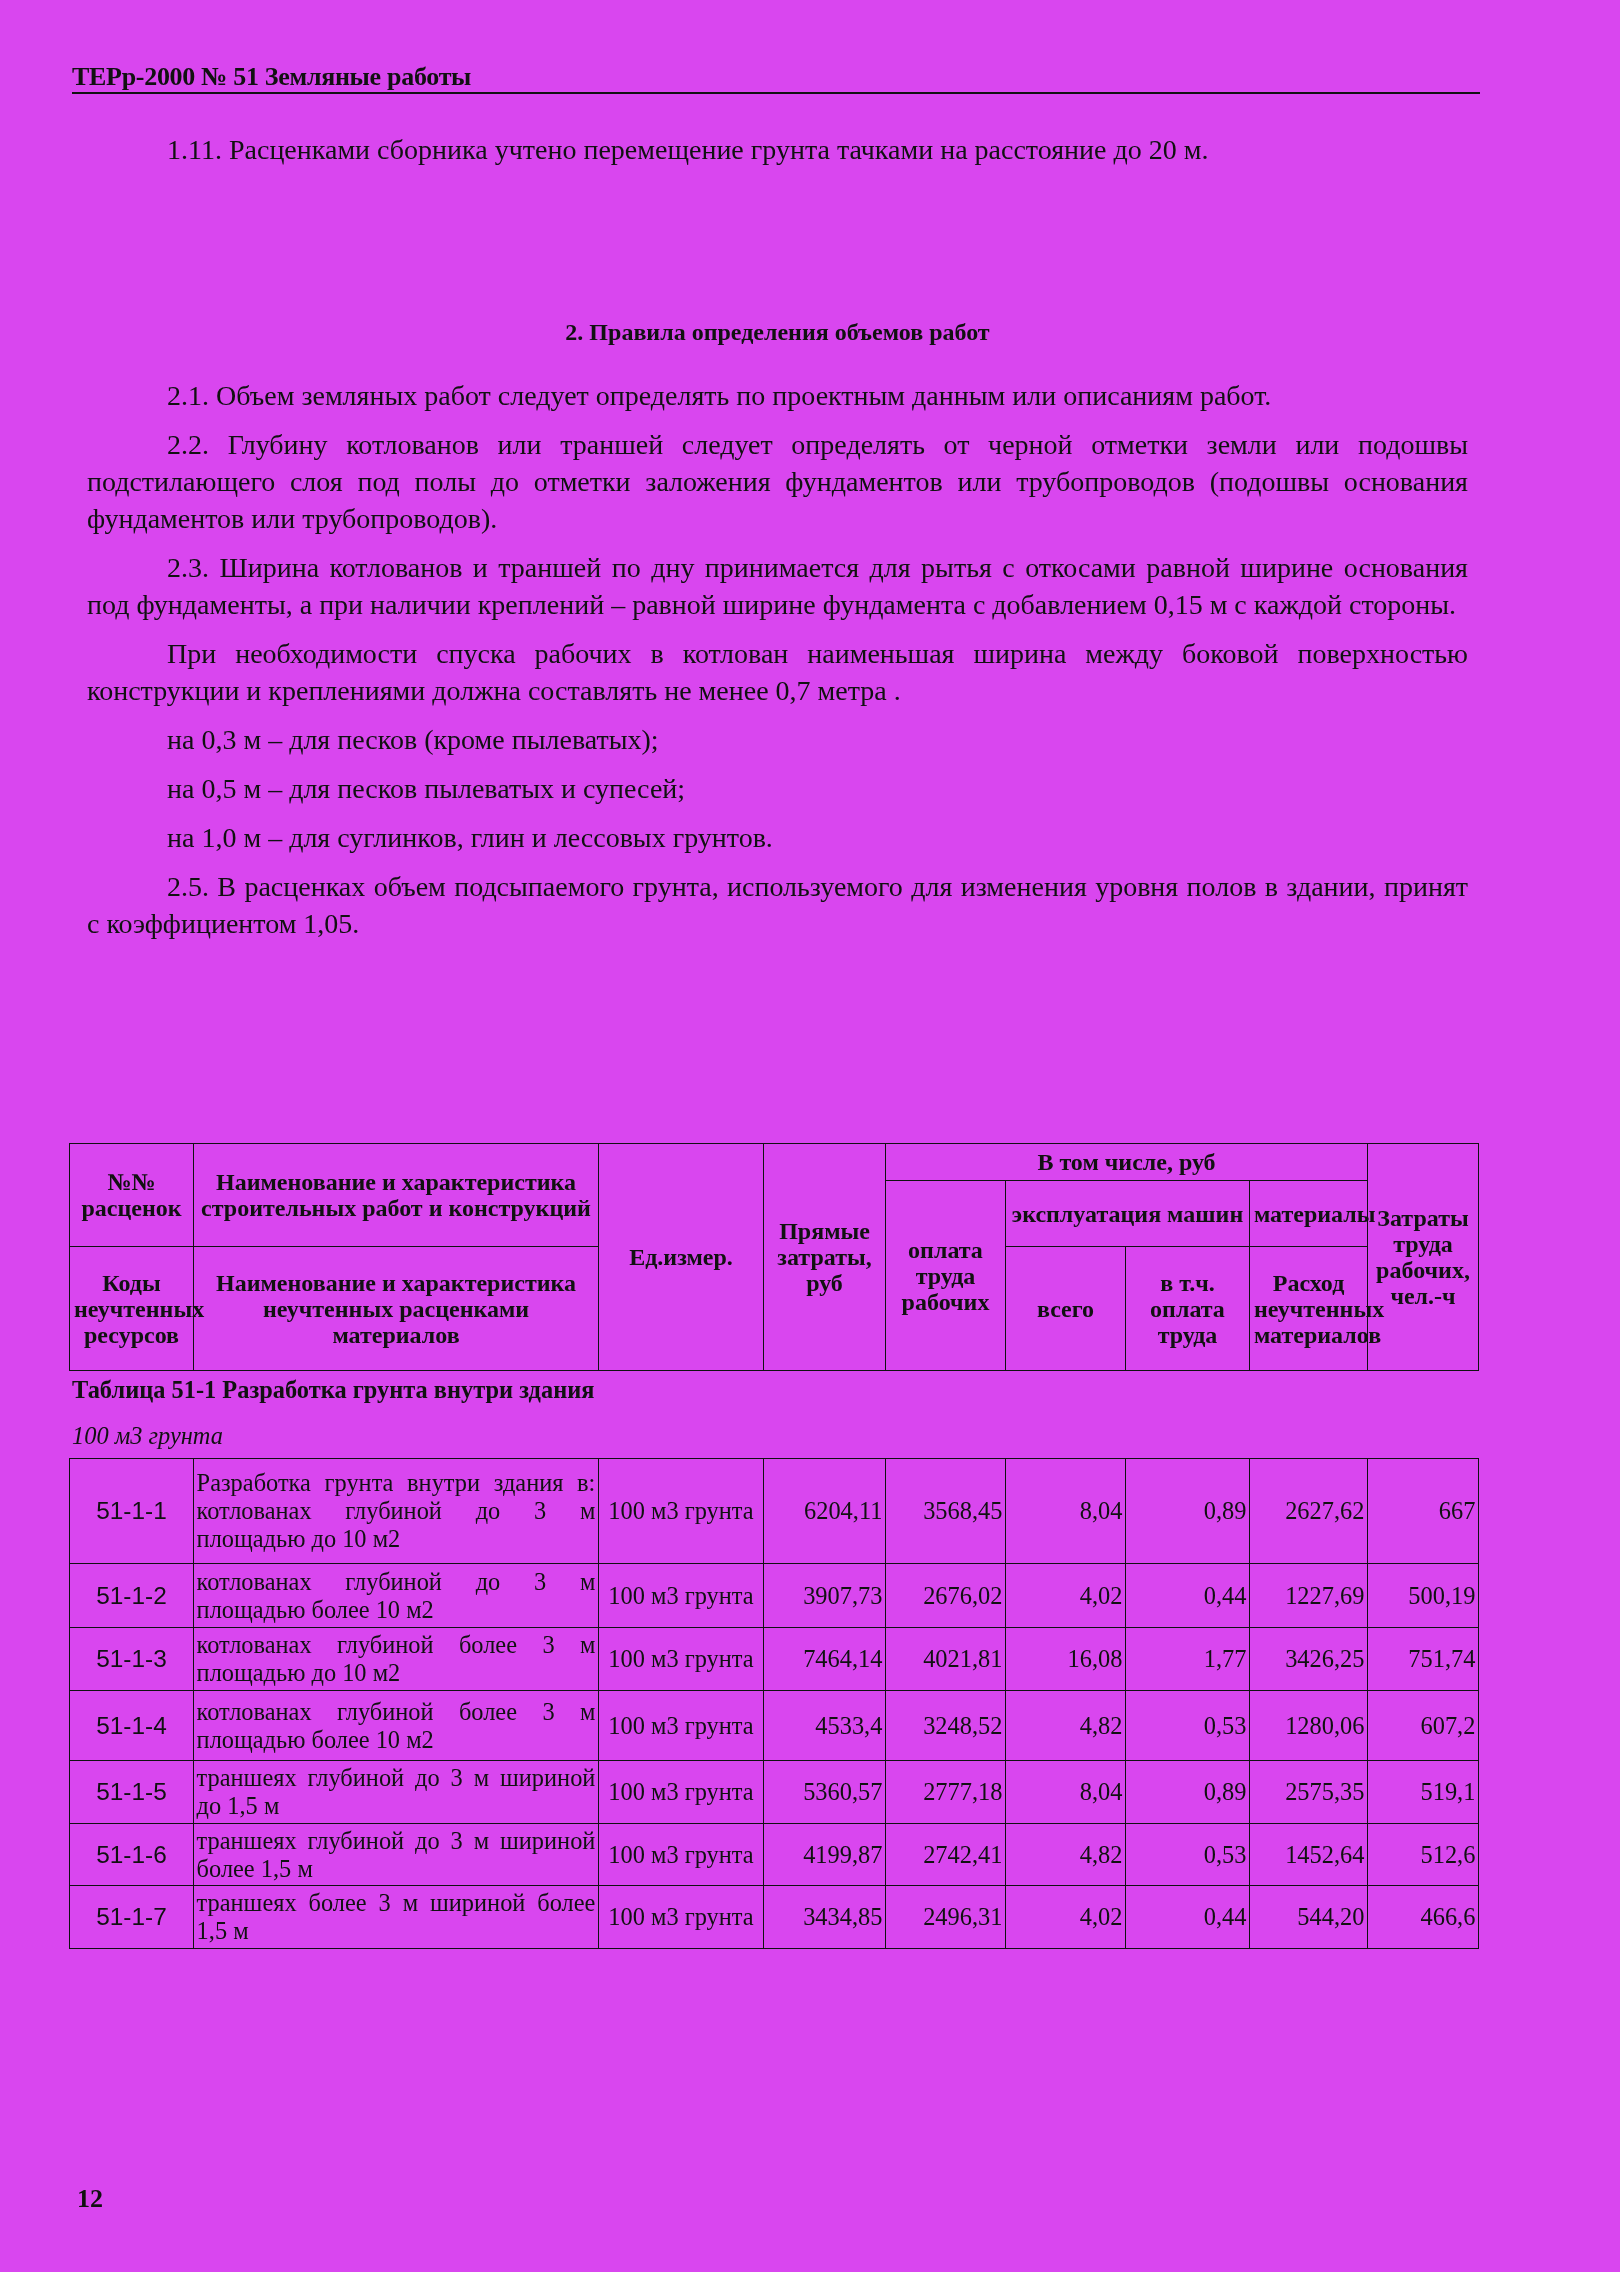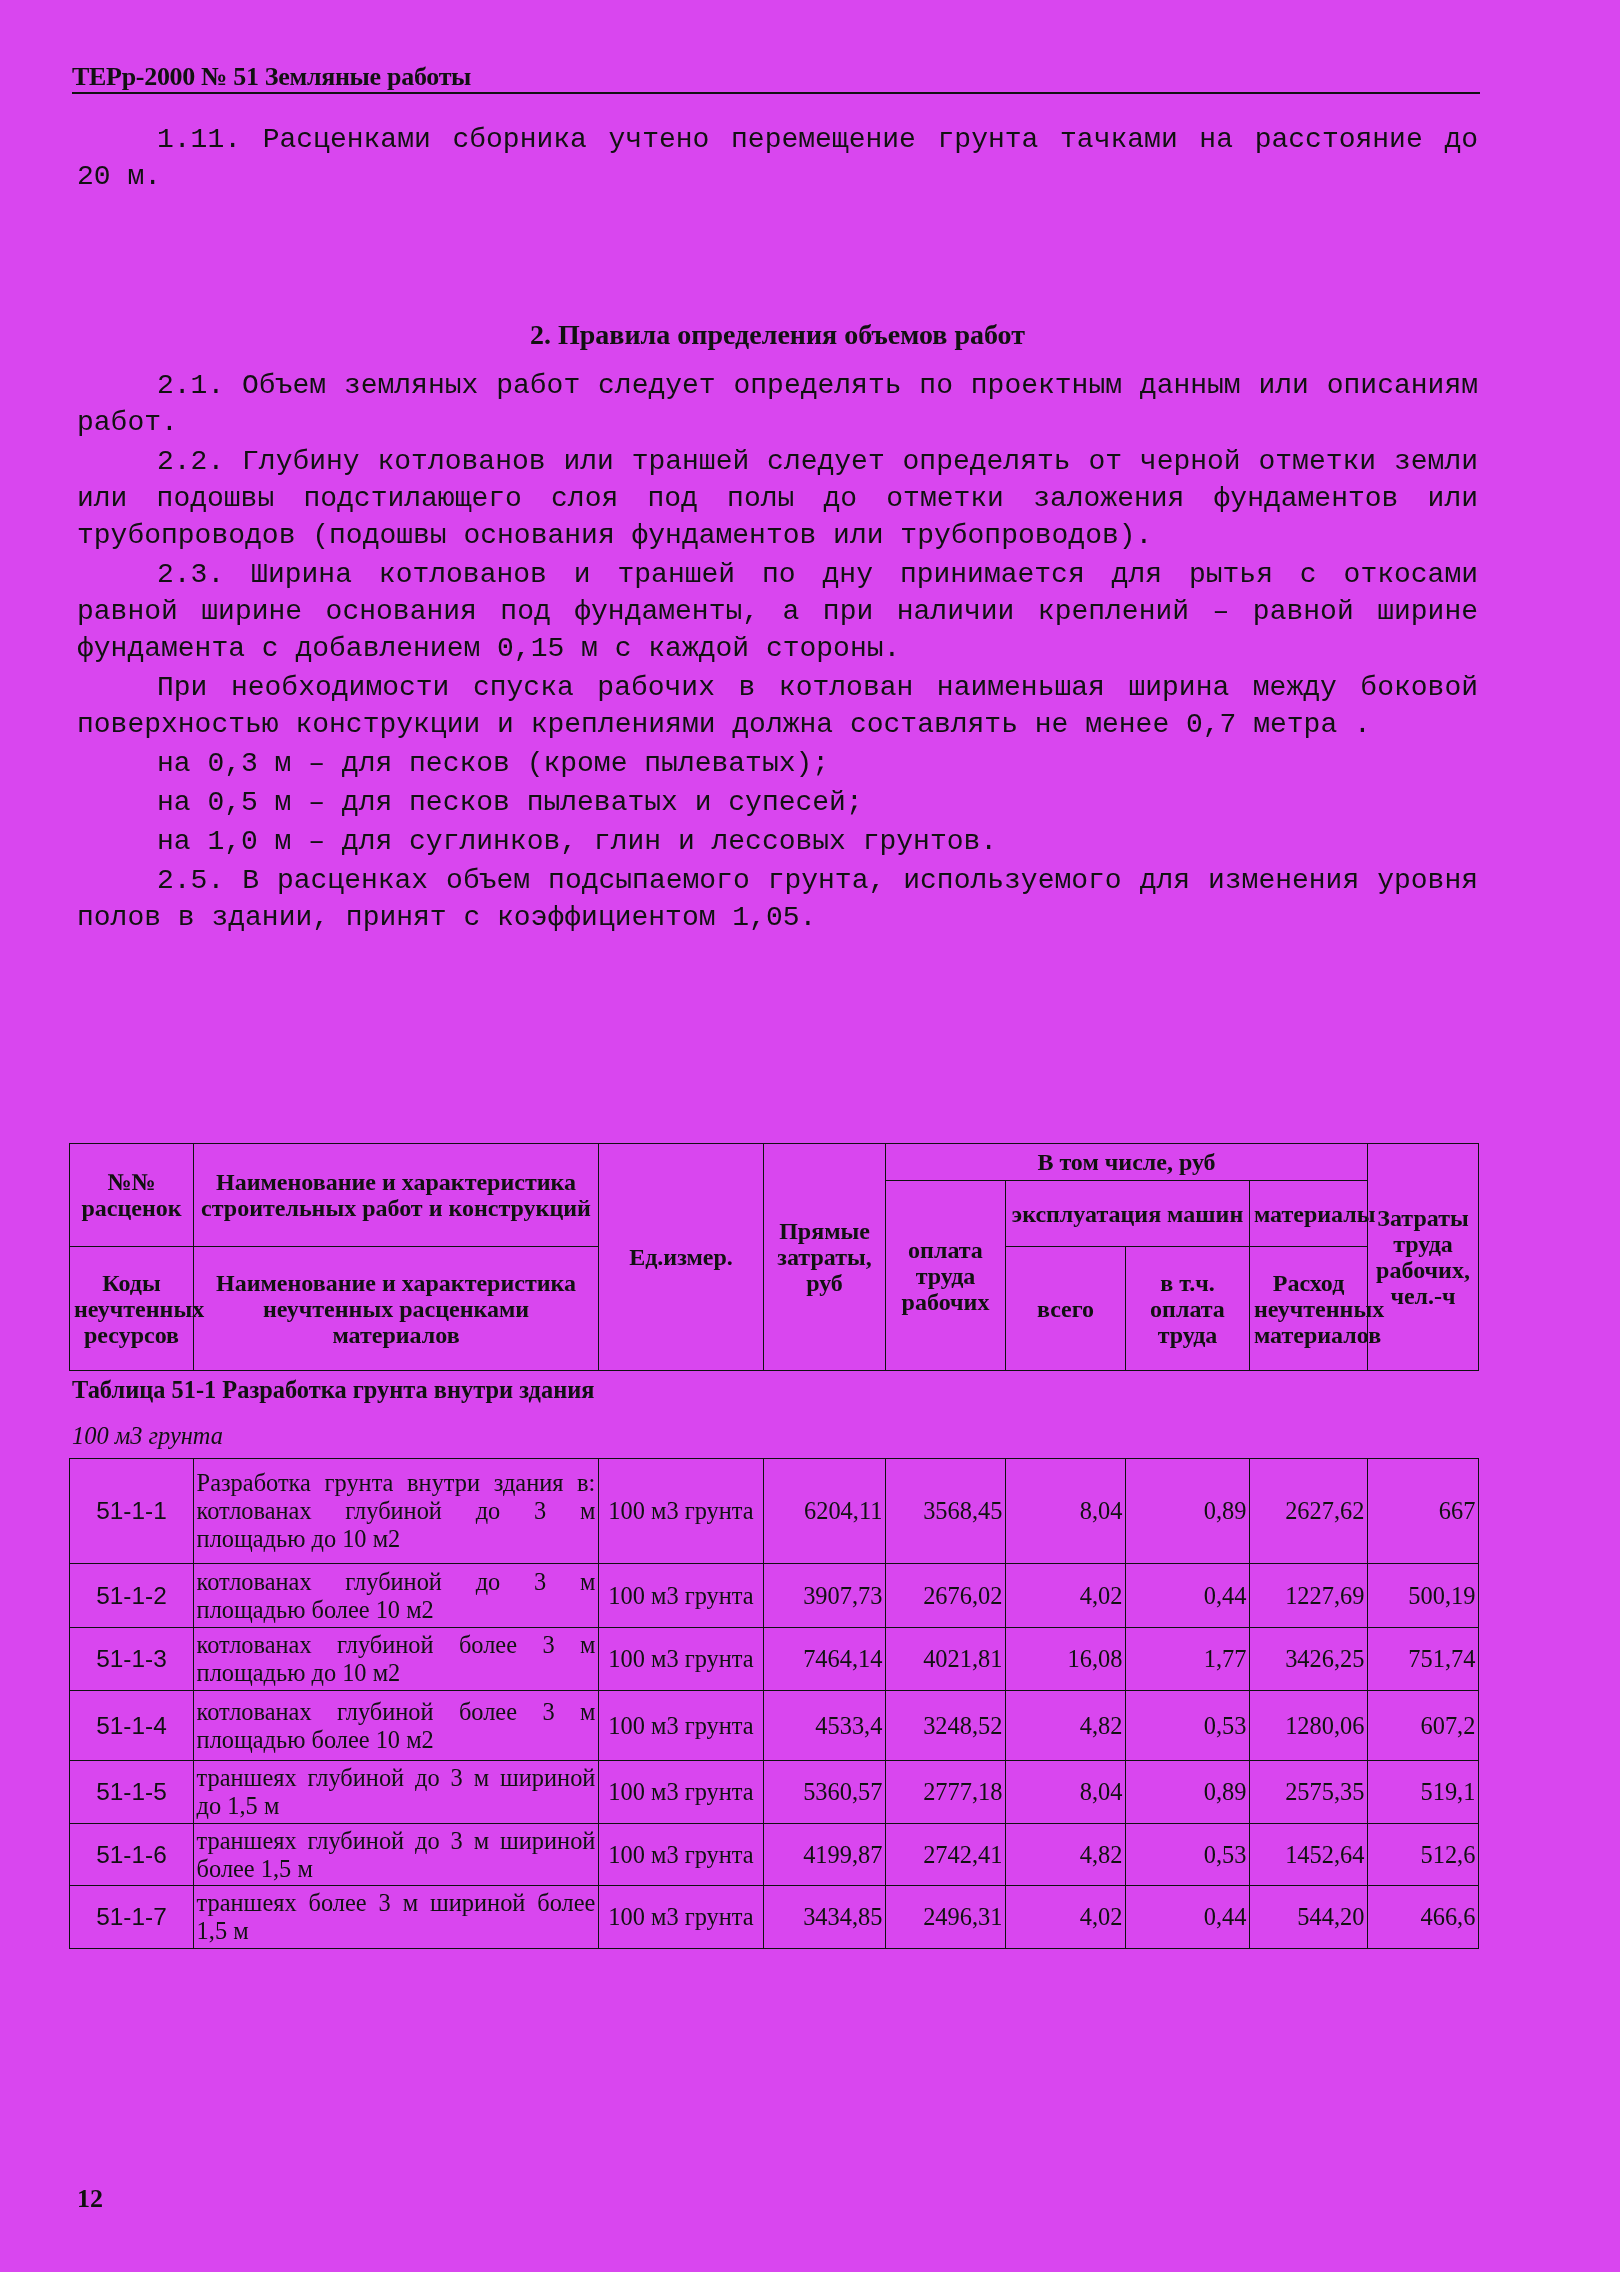--- a/index.html
+++ b/index.html
@@ -4,23 +4,23 @@
 <style>
   html, body { margin: 0; padding: 0; background: #ffffff; }
   body { width: 1621px; height: 2273px; position: relative; overflow: hidden;
          font-family: "Liberation Serif", "DejaVu Serif", serif; color: #111; }
   .page { position: absolute; left: 0; top: 0; width: 1621px; height: 2273px; background: #d946ef; }
 
   .running-head { position: absolute; left: 72px; top: 62px; font-size: 26px; font-weight: bold; letter-spacing: -0.3px; }
   .head-rule { position: absolute; left: 72px; top: 92px; width: 1408px; height: 0; border-top: 2.6px solid #111; }
 
   .body { position: absolute; left: 75px; width: 1405px; font-size: 28px; line-height: 37px; text-align: justify; }
-  .body p { margin: 2px; text-indent: 80px; font-family: Liberation Mono, monospace; }
+  .body p { margin: 12px; text-indent: 80px; }
   .body p.list { text-indent: 80px; text-align: left; }
-  .sec-heading { position: absolute; left: 75px; width: 1405px; text-align: center; font-weight: bold; font-size: 28px; }
+  .sec-heading { position: absolute; left: 75px; width: 1405px; text-align: center; font-weight: bold; font-size: 24px; }
 
   table { border-collapse: collapse; table-layout: fixed; position: absolute; left: 69px; width: 1409px; }
   td, th { border: 1.9px solid #111; padding: 0 3.9px; }
   .hdr th { font-weight: bold; font-size: 24px; line-height: 26px; text-align: center; vertical-align: middle; font-family: "Liberation Serif", serif; }
   .caption { position: absolute; left: 72px; top: 1376px; font-size: 24.4px; font-weight: bold; }
   .unit-note { position: absolute; left: 72px; top: 1422px; font-size: 24.4px; font-style: italic; }
 
   .data td { font-size: 24.4px; line-height: 28px; vertical-align: middle; }
   .data td.code { text-align: center; font-family: "Liberation Sans", sans-serif; font-size: 24.4px; }
   .data td.name { text-align: justify; padding: 0 2.6px; }

